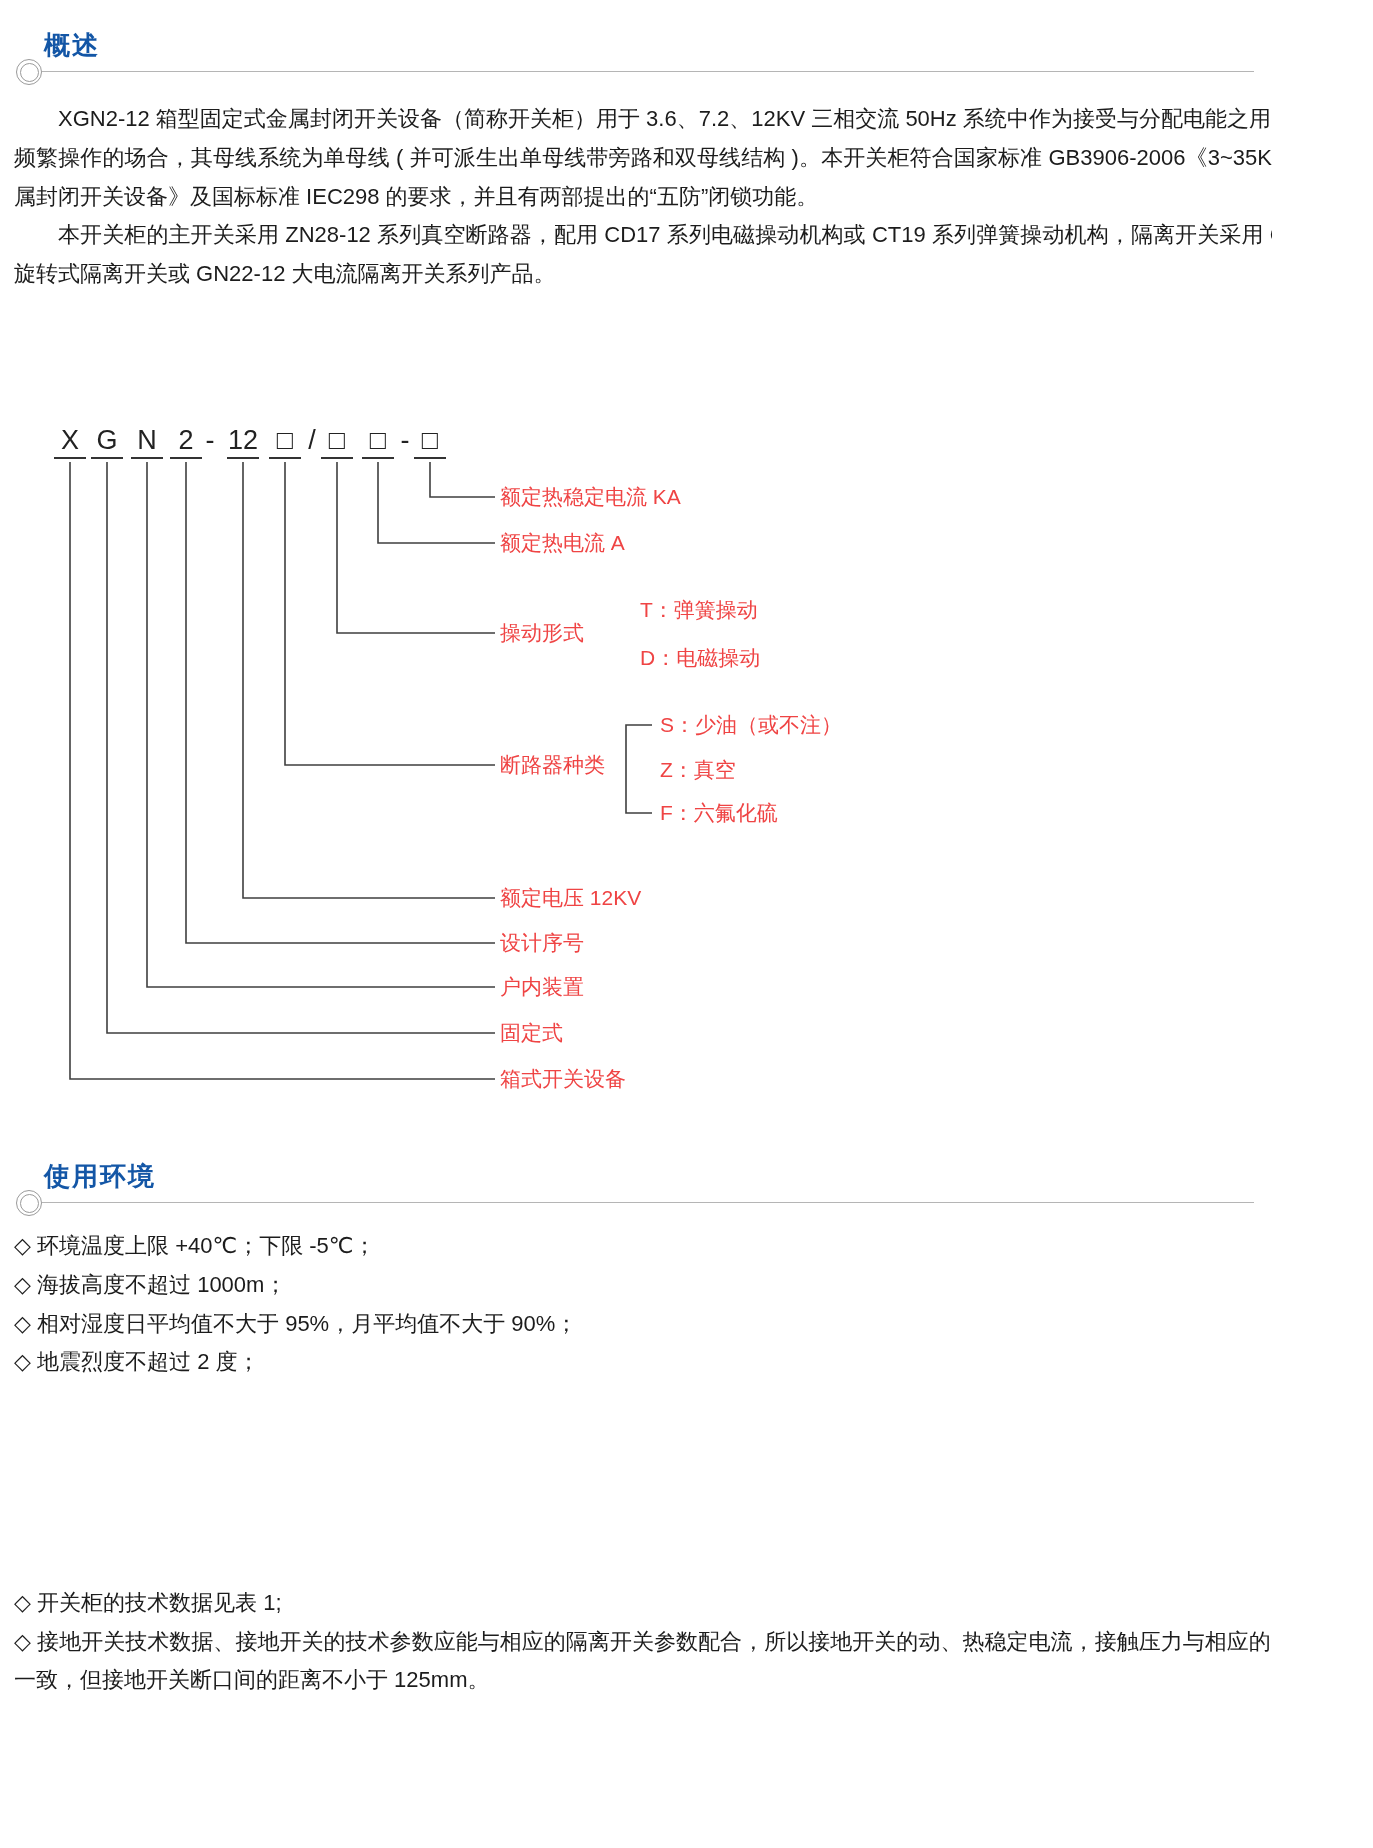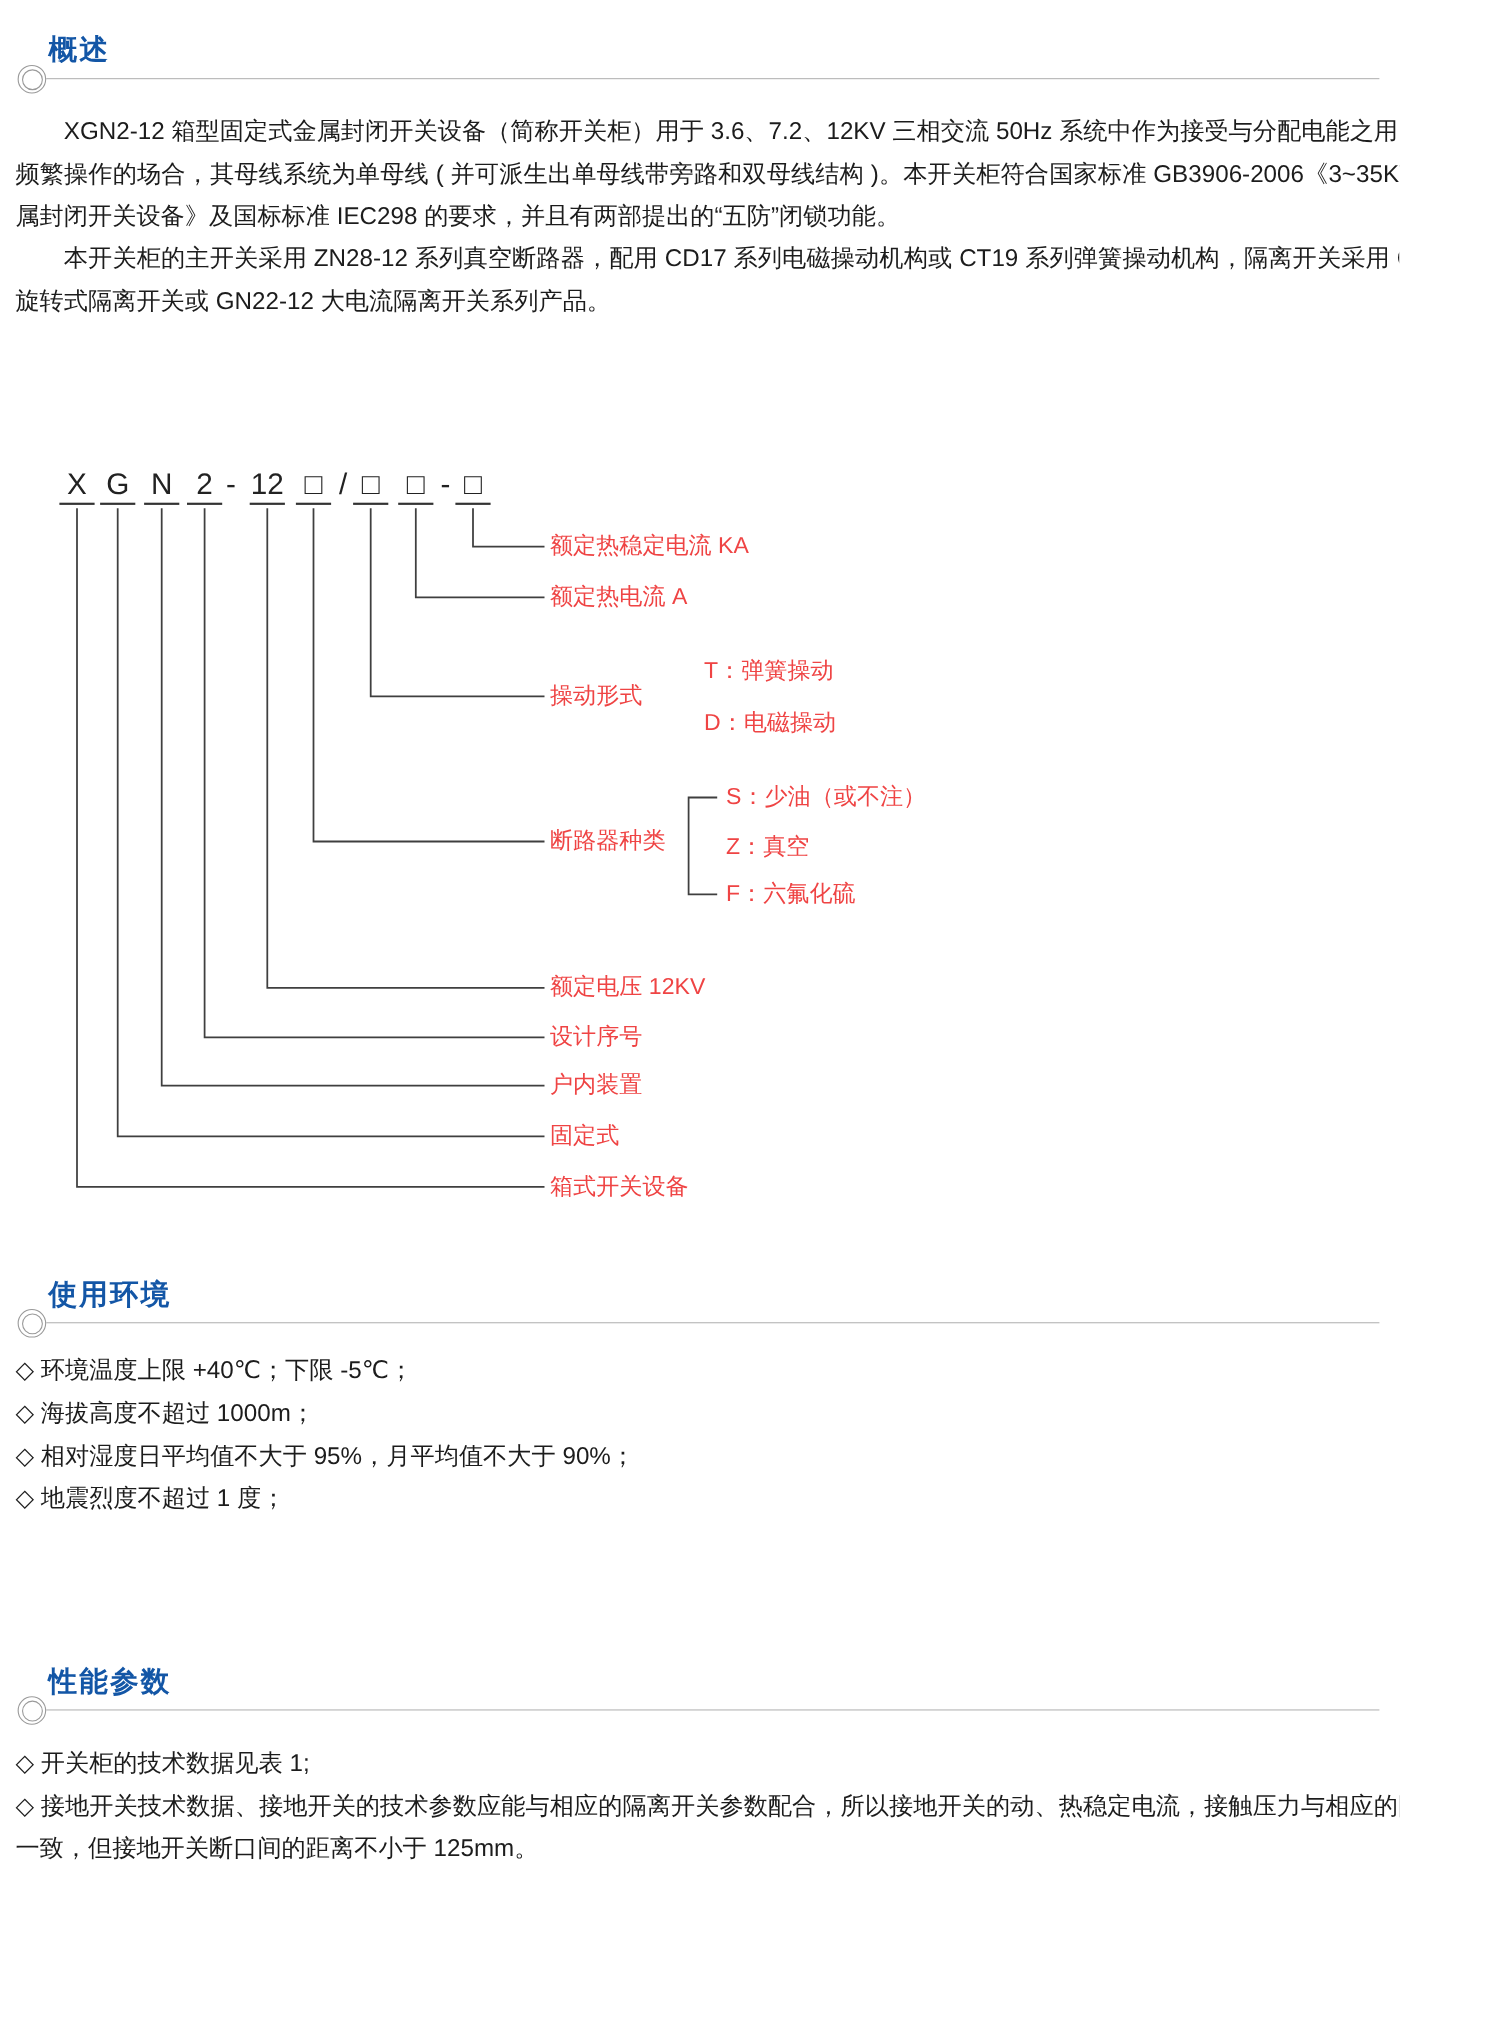--- a/index.html
+++ b/index.html
@@ -123,26 +123,21 @@
 
   <div class="sec-header" style="top:1157px">
     <span class="ring"></span>
     <div class="sec-title">使用环境</div>
     <div class="sec-rule"></div>
   </div>
   <div class="list" style="top:1227px">
     <div class="li">◇ 环境温度上限 +40℃；下限 -5℃；</div>
     <div class="li">◇ 海拔高度不超过 1000m；</div>
     <div class="li">◇ 相对湿度日平均值不大于 95%，月平均值不大于 90%；</div>
-    <div class="li">◇ 地震烈度不超过 1 度；</div>
+    <div class="li">◇ 地震烈度不超过 2 度；</div>
   </div>
 
-  <div class="sec-header" style="top:1509px">
-    <span class="ring"></span>
-    <div class="sec-title">性能参数</div>
-    <div class="sec-rule"></div>
-  </div>
   <div class="list" style="top:1584px">
     <div class="li">◇ 开关柜的技术数据见表 1;</div>
     <p class="li just">◇ 接地开关技术数据、接地开关的技术参数应能与相应的隔离开关参数配合，所以接地开关的动、热稳定电流，接触压力与相应的隔离开关一致，但接地开关断口间的距离不小于 125mm。</p>
   </div>
 
 </div>
 
 </body></html>

